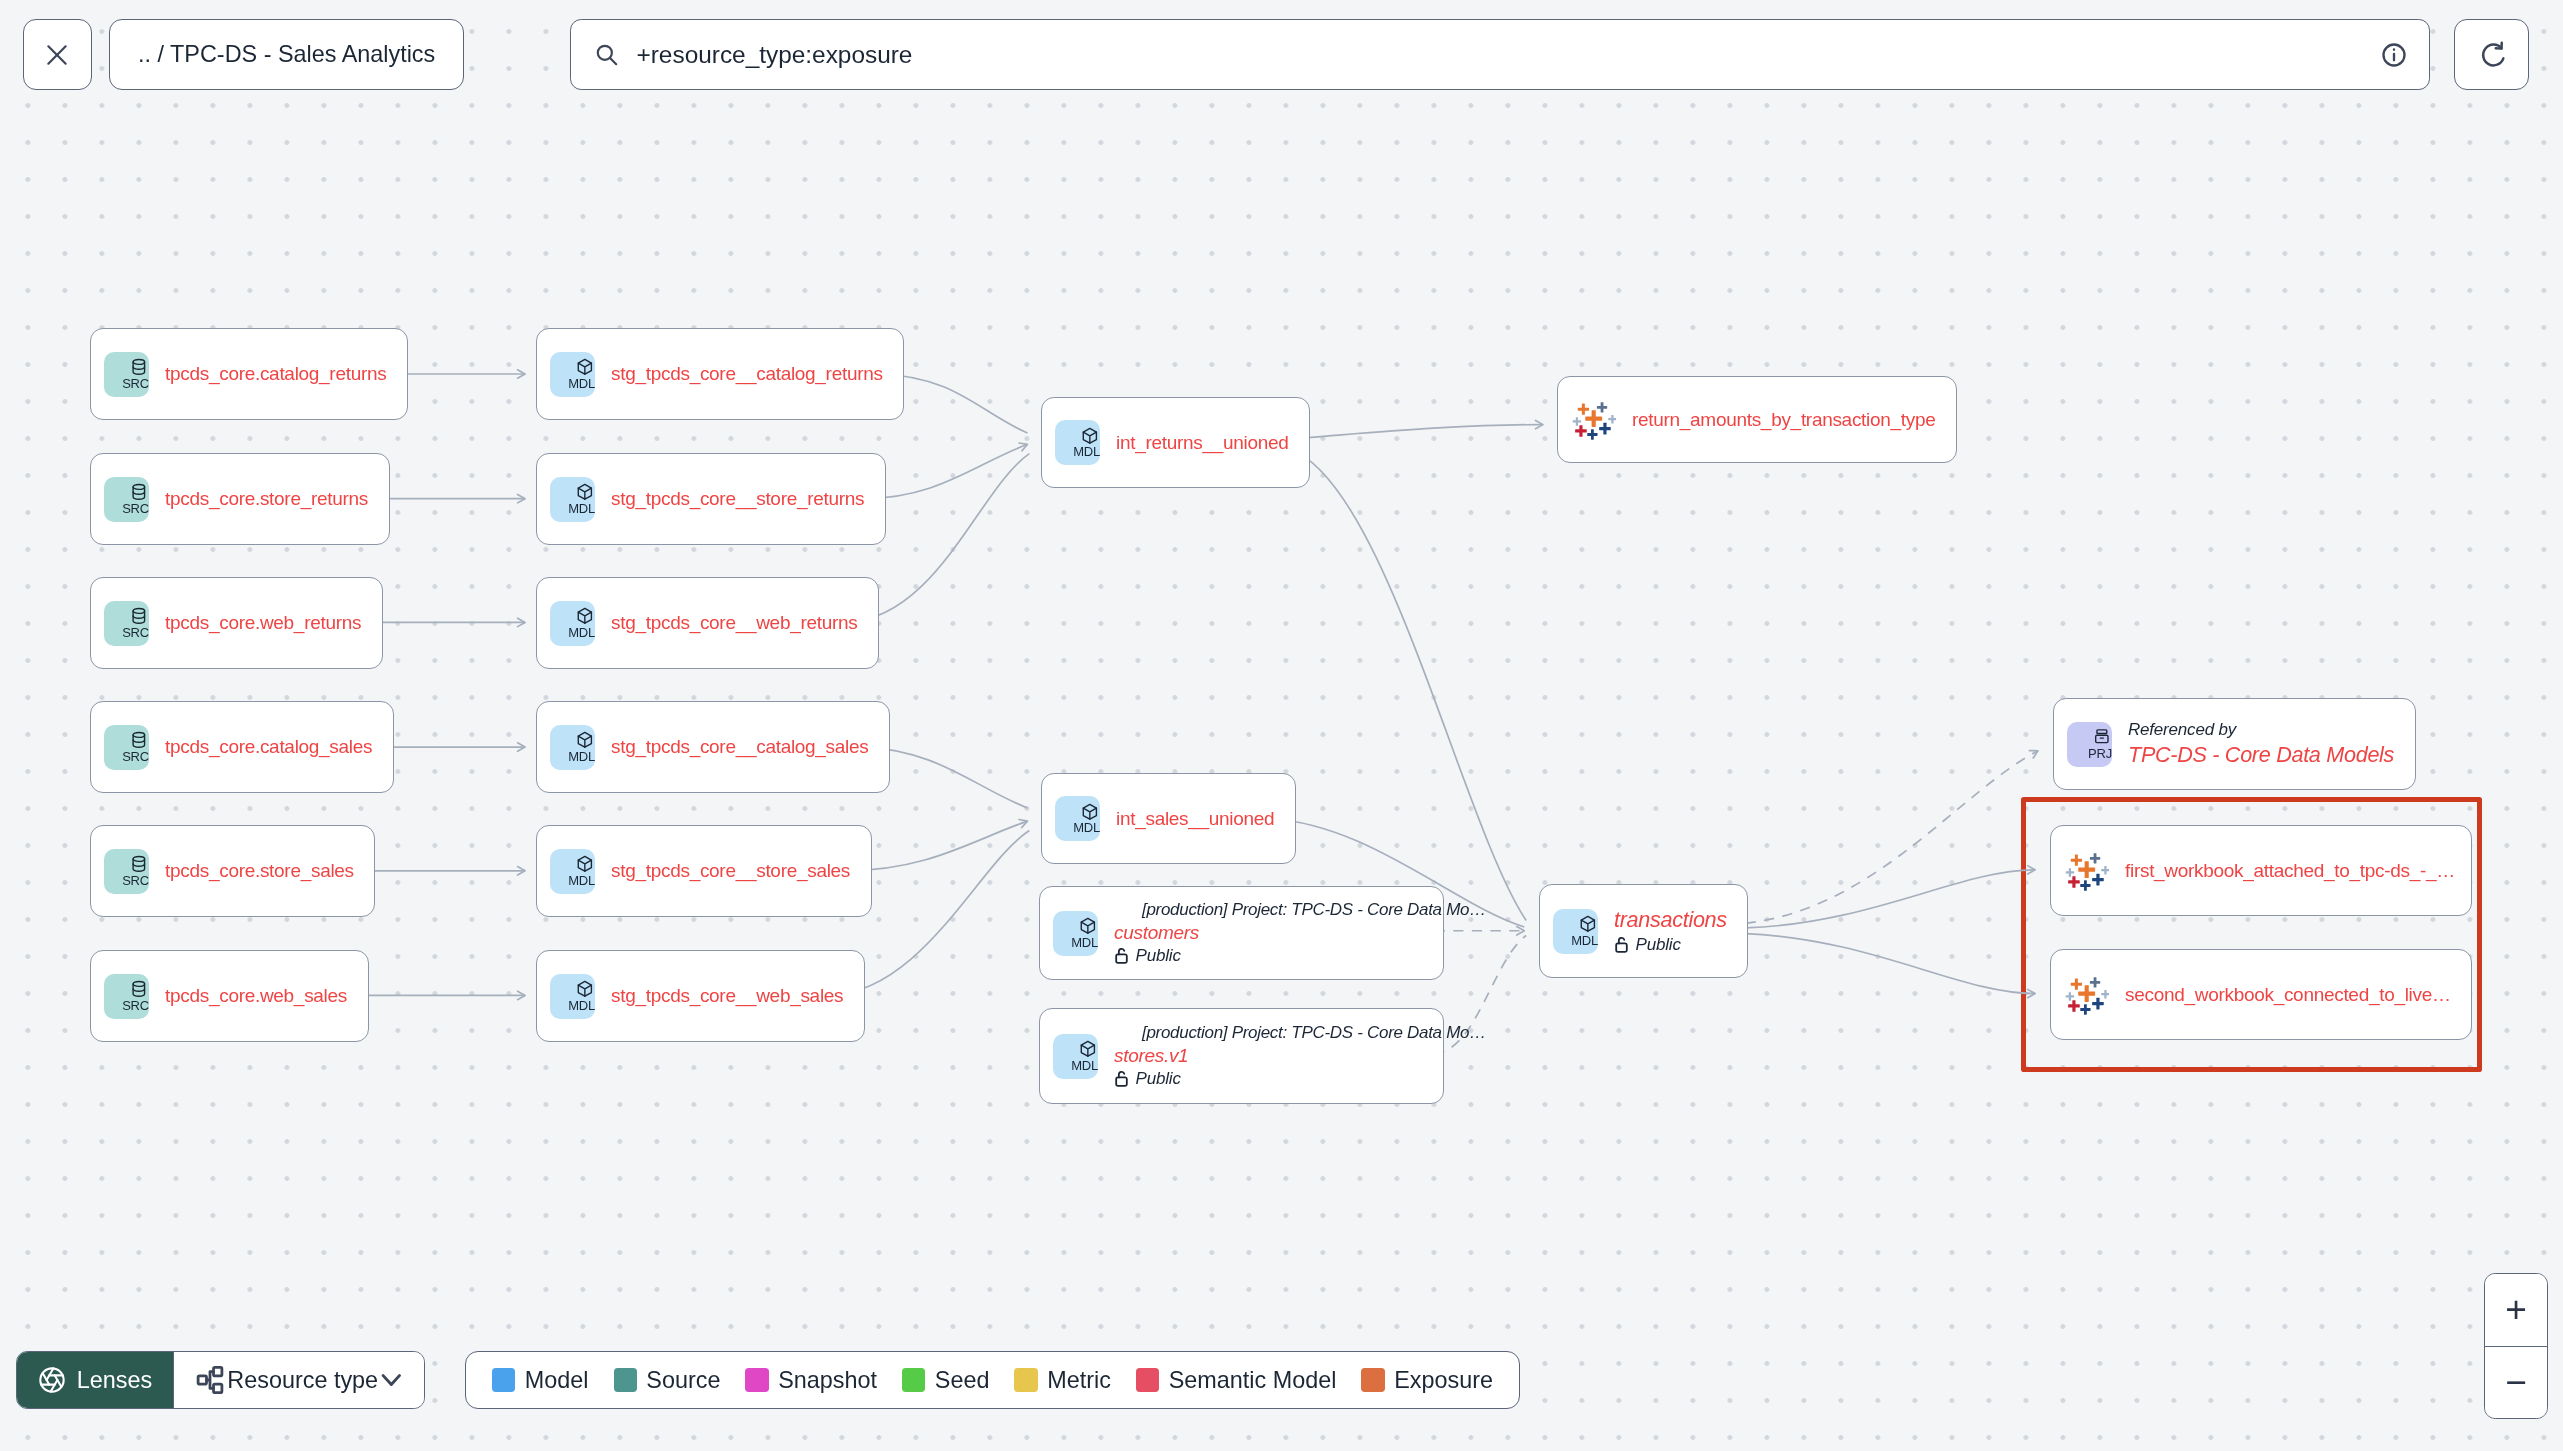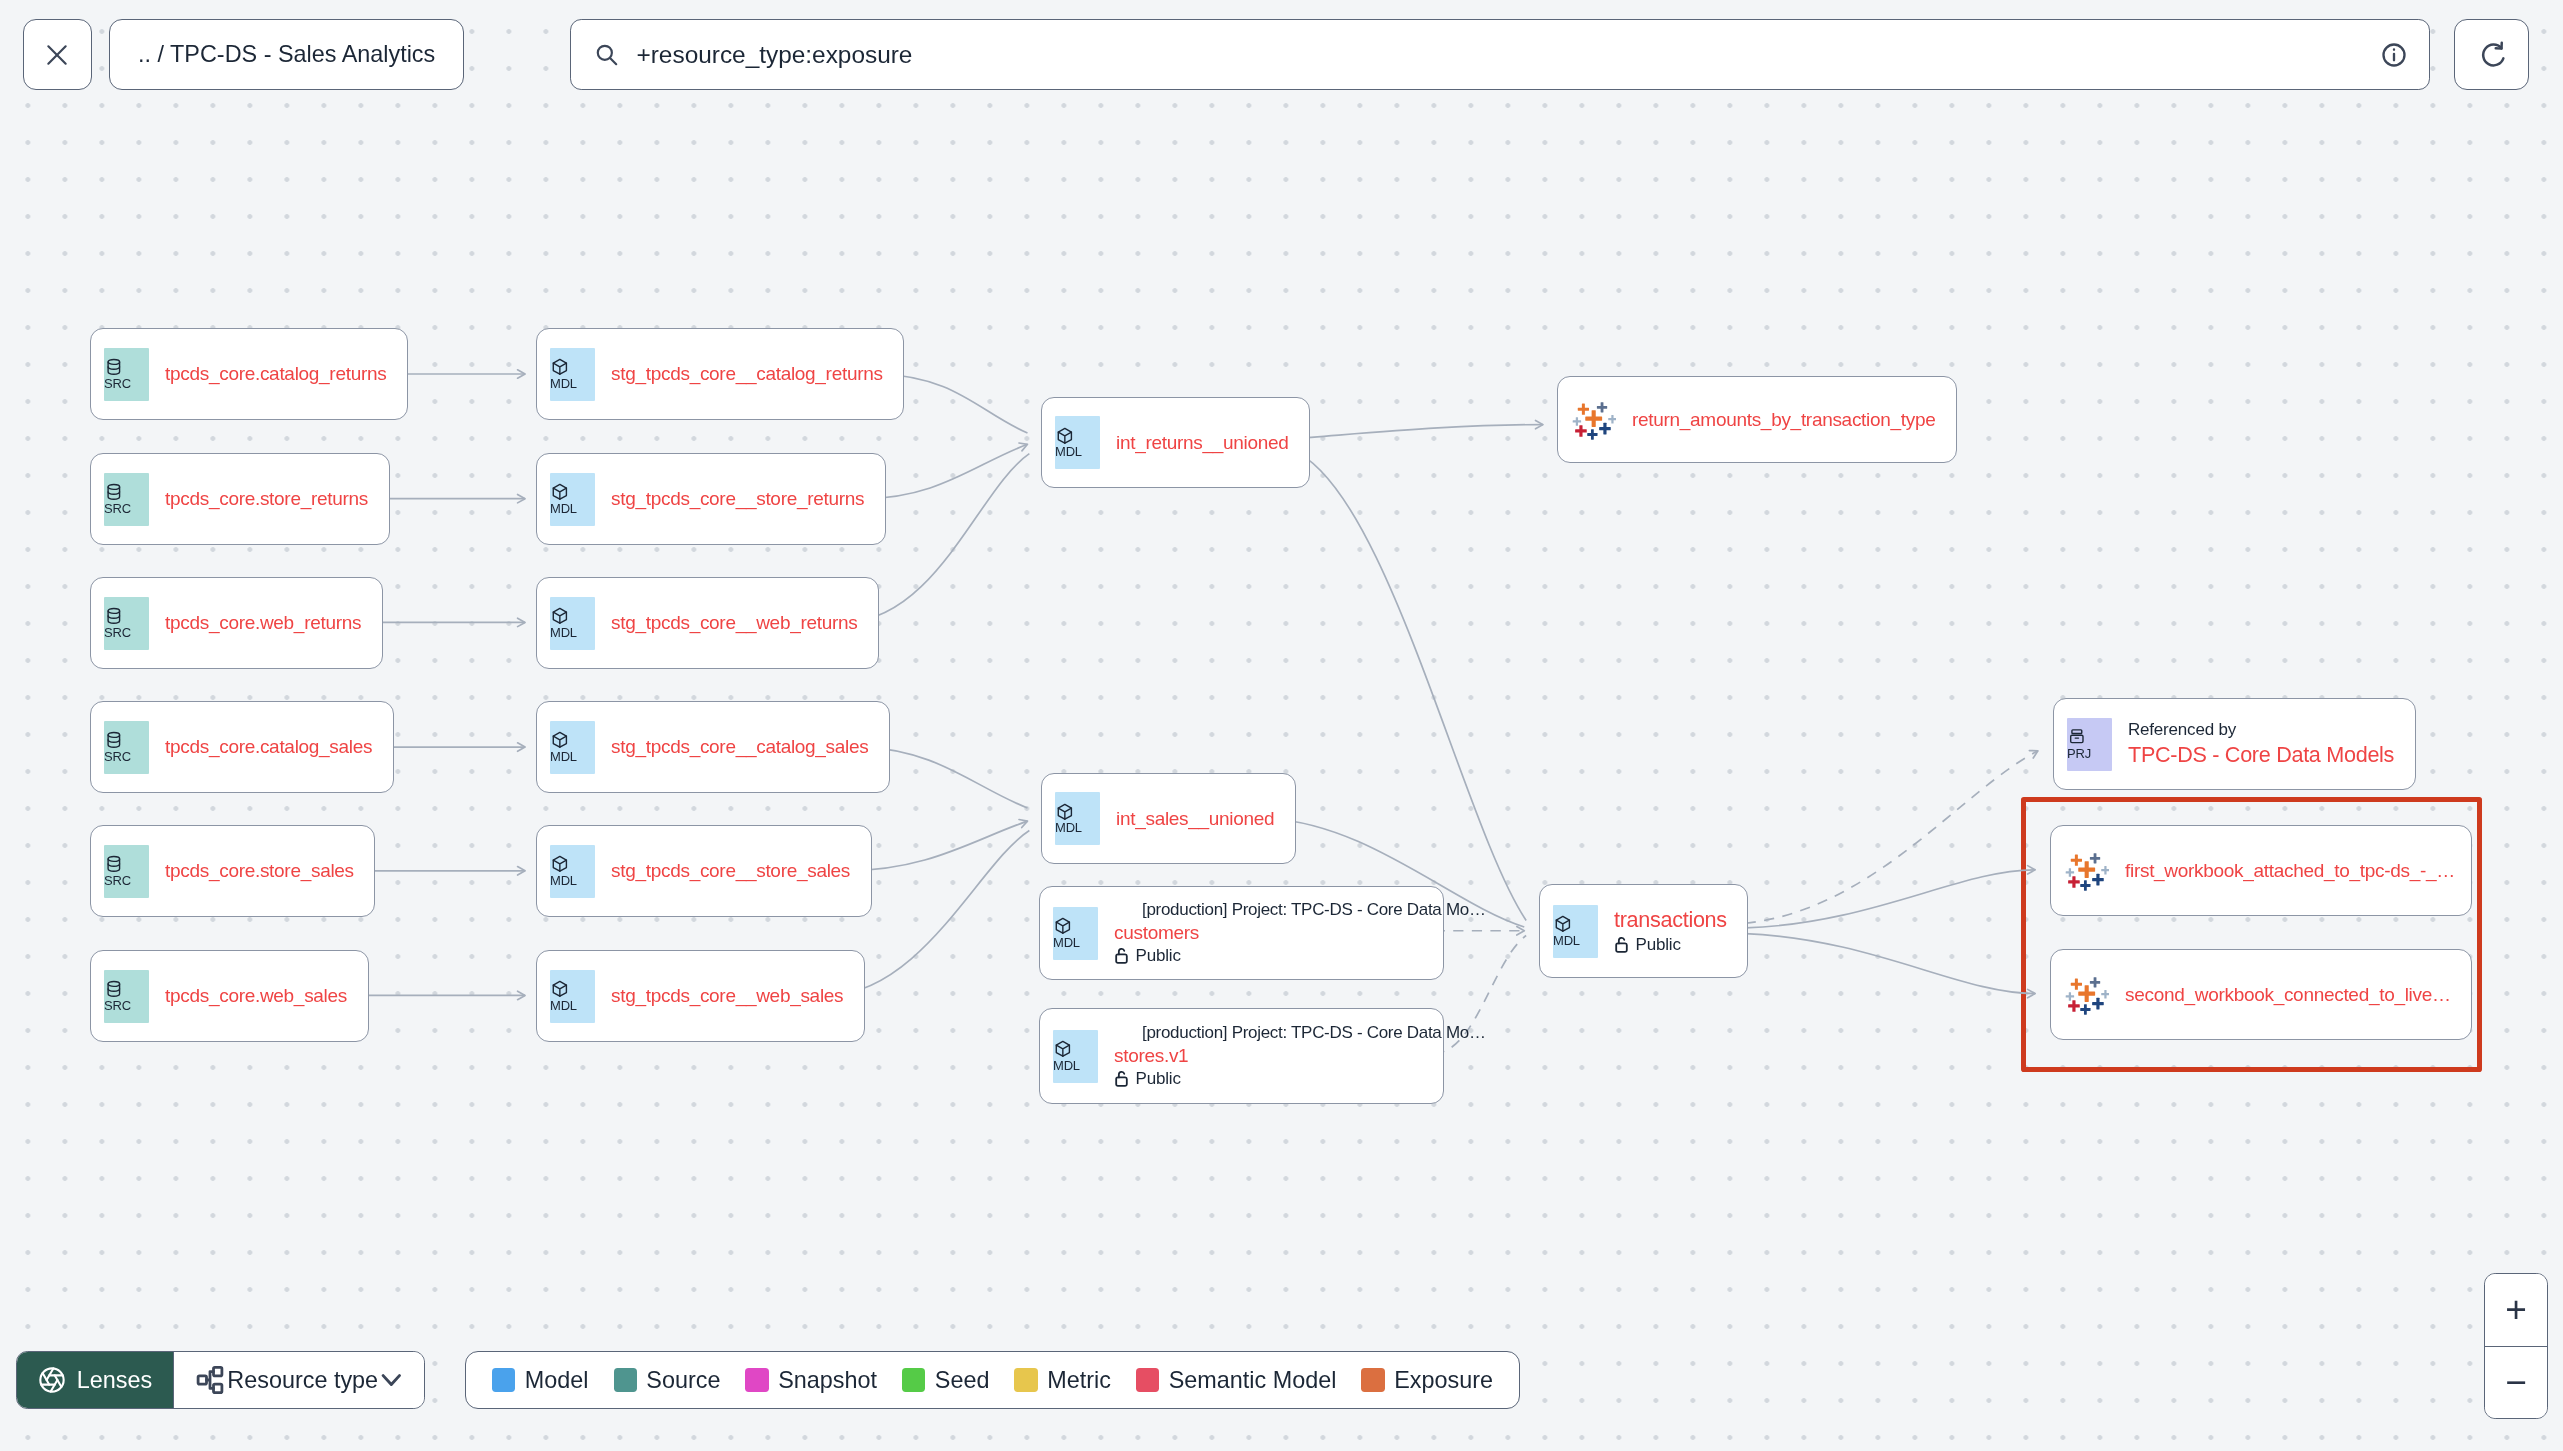--- a/index.html
+++ b/index.html
@@ -40,27 +40,27 @@
   
   .node {
     position: absolute; height: 92px;
     background: #fff; border: 1.9px solid #8c95a5; border-radius: 13px;
     display: flex; align-items: center; gap: 16px;
     padding: 0 20.6px 0 13px; white-space: nowrap;
     z-index: 3; cursor: pointer;
   }
   .node-label { font-size: 19px; letter-spacing: -0.3px; color: #ef4444; }
   .chip {
-    width: 45px; height: 53px; flex: 0 0 45px; border-radius: 1px;
-    display: flex; flex-direction: column; align-items: flex-start; justify-content: center;
+    width: 45px; height: 45px; flex: 0 0 45px; border-radius: 10px;
+    display: flex; flex-direction: column; align-items: flex-end; justify-content: center;
   }
   .chip svg { width: 19.7px; height: 19.7px; display: block; }
   .chip-label { font-size: 13px; line-height: 1.1; color: #1c2736; letter-spacing: -0.2px; }
   .chip-icon-stroke { stroke: #1c2736; fill: none; stroke-width: 1.7; stroke-linecap: round; stroke-linejoin: round; }
-  .stack { display: flex; flex-direction: column; gap: 1.9px; justify-content: center; }
+  .stack { display: flex; flex-direction: column; gap: 1.9px; justify-content: center; font-style: italic; }
   .project-line { font-size: 17px; letter-spacing: -0.3px; margin-left: 28px; }
   .access-line { display: flex; align-items: center; gap: 6.6px; font-size: 17px; letter-spacing: -0.2px; }
   .title-line { font-size: 17px; letter-spacing: -0.2px; }
   .tableau-icon { width: 45px; height: 45px; flex: 0 0 45px; }
   
   .highlight-box {
     position: absolute; left: 2021px; top: 797px; width: 461px; height: 275px;
     border: 5.6px solid #ce3a1e; border-radius: 2.8px; z-index: 1;
   }
   .edges { position: absolute; inset: 0; z-index: 2; pointer-events: none; }

